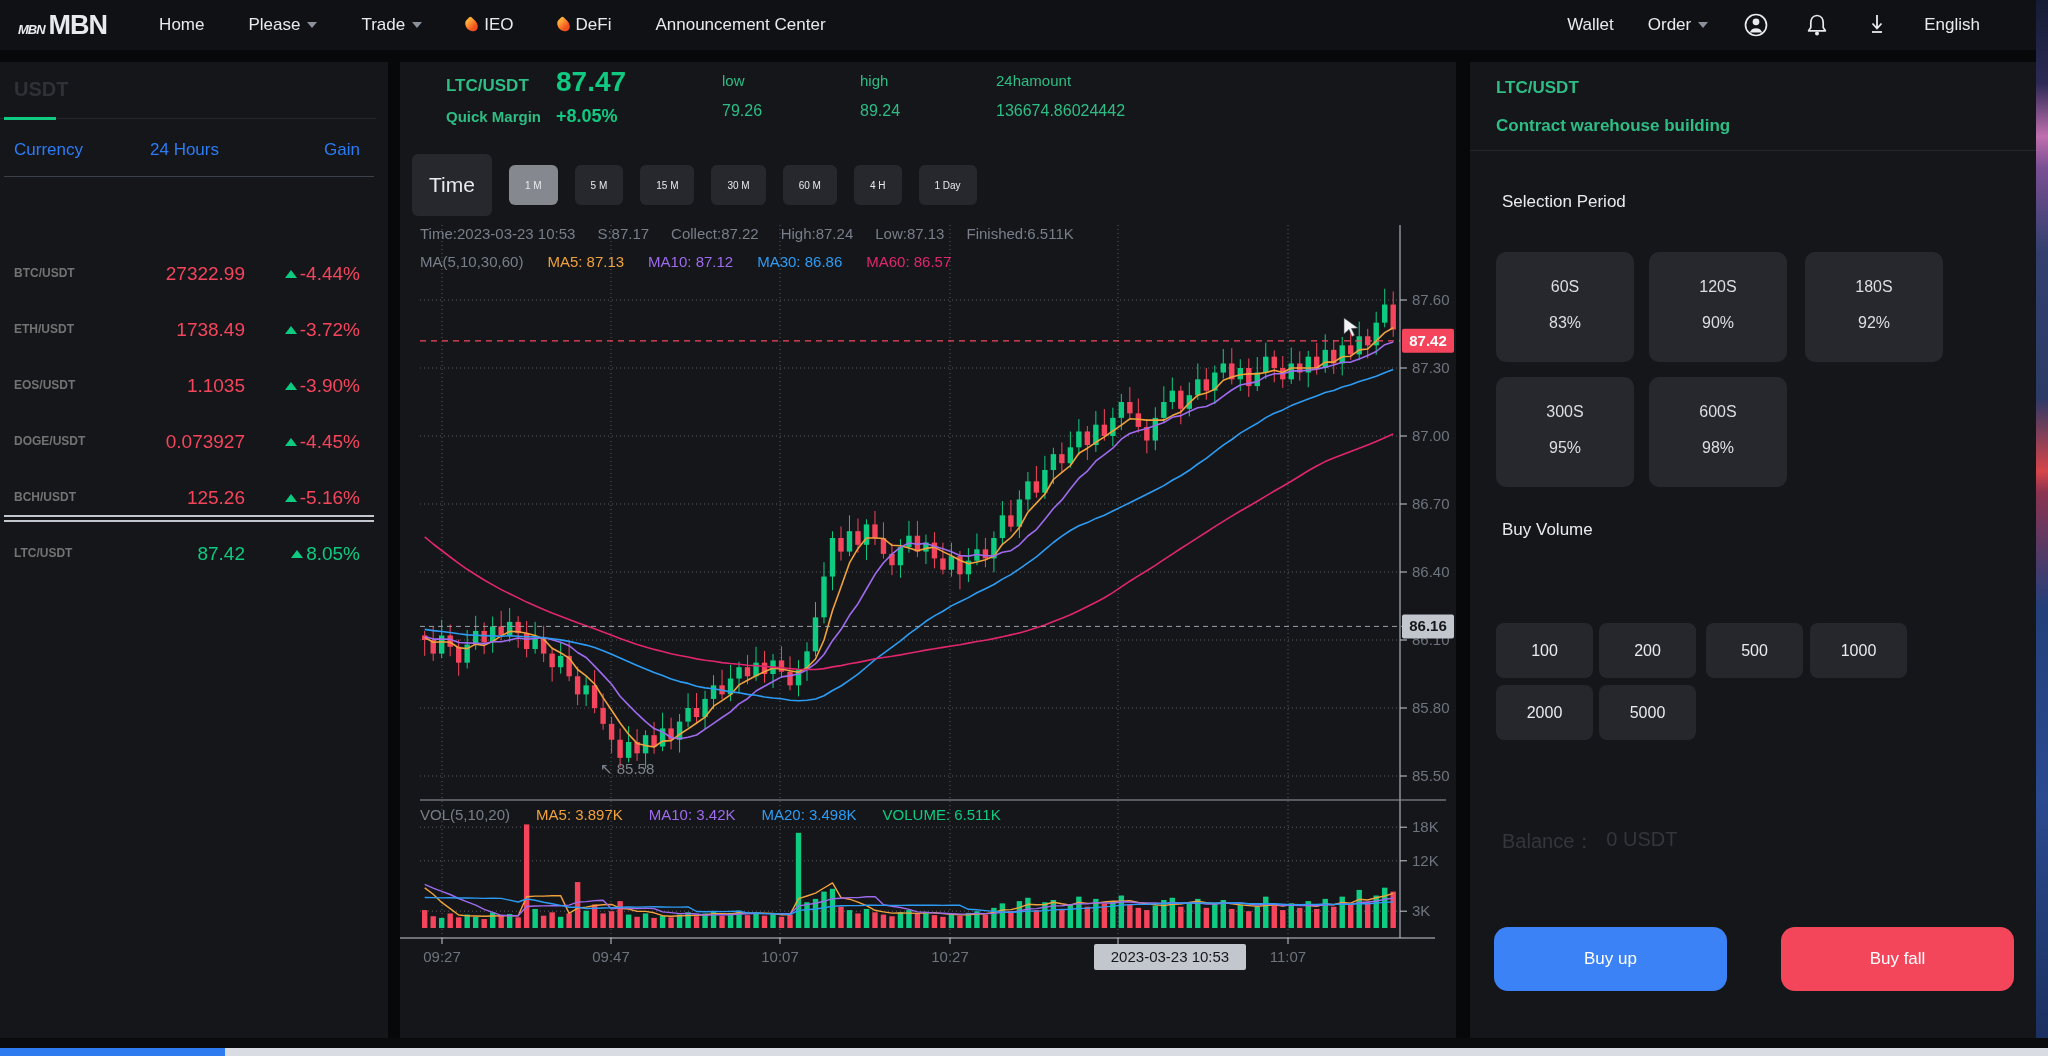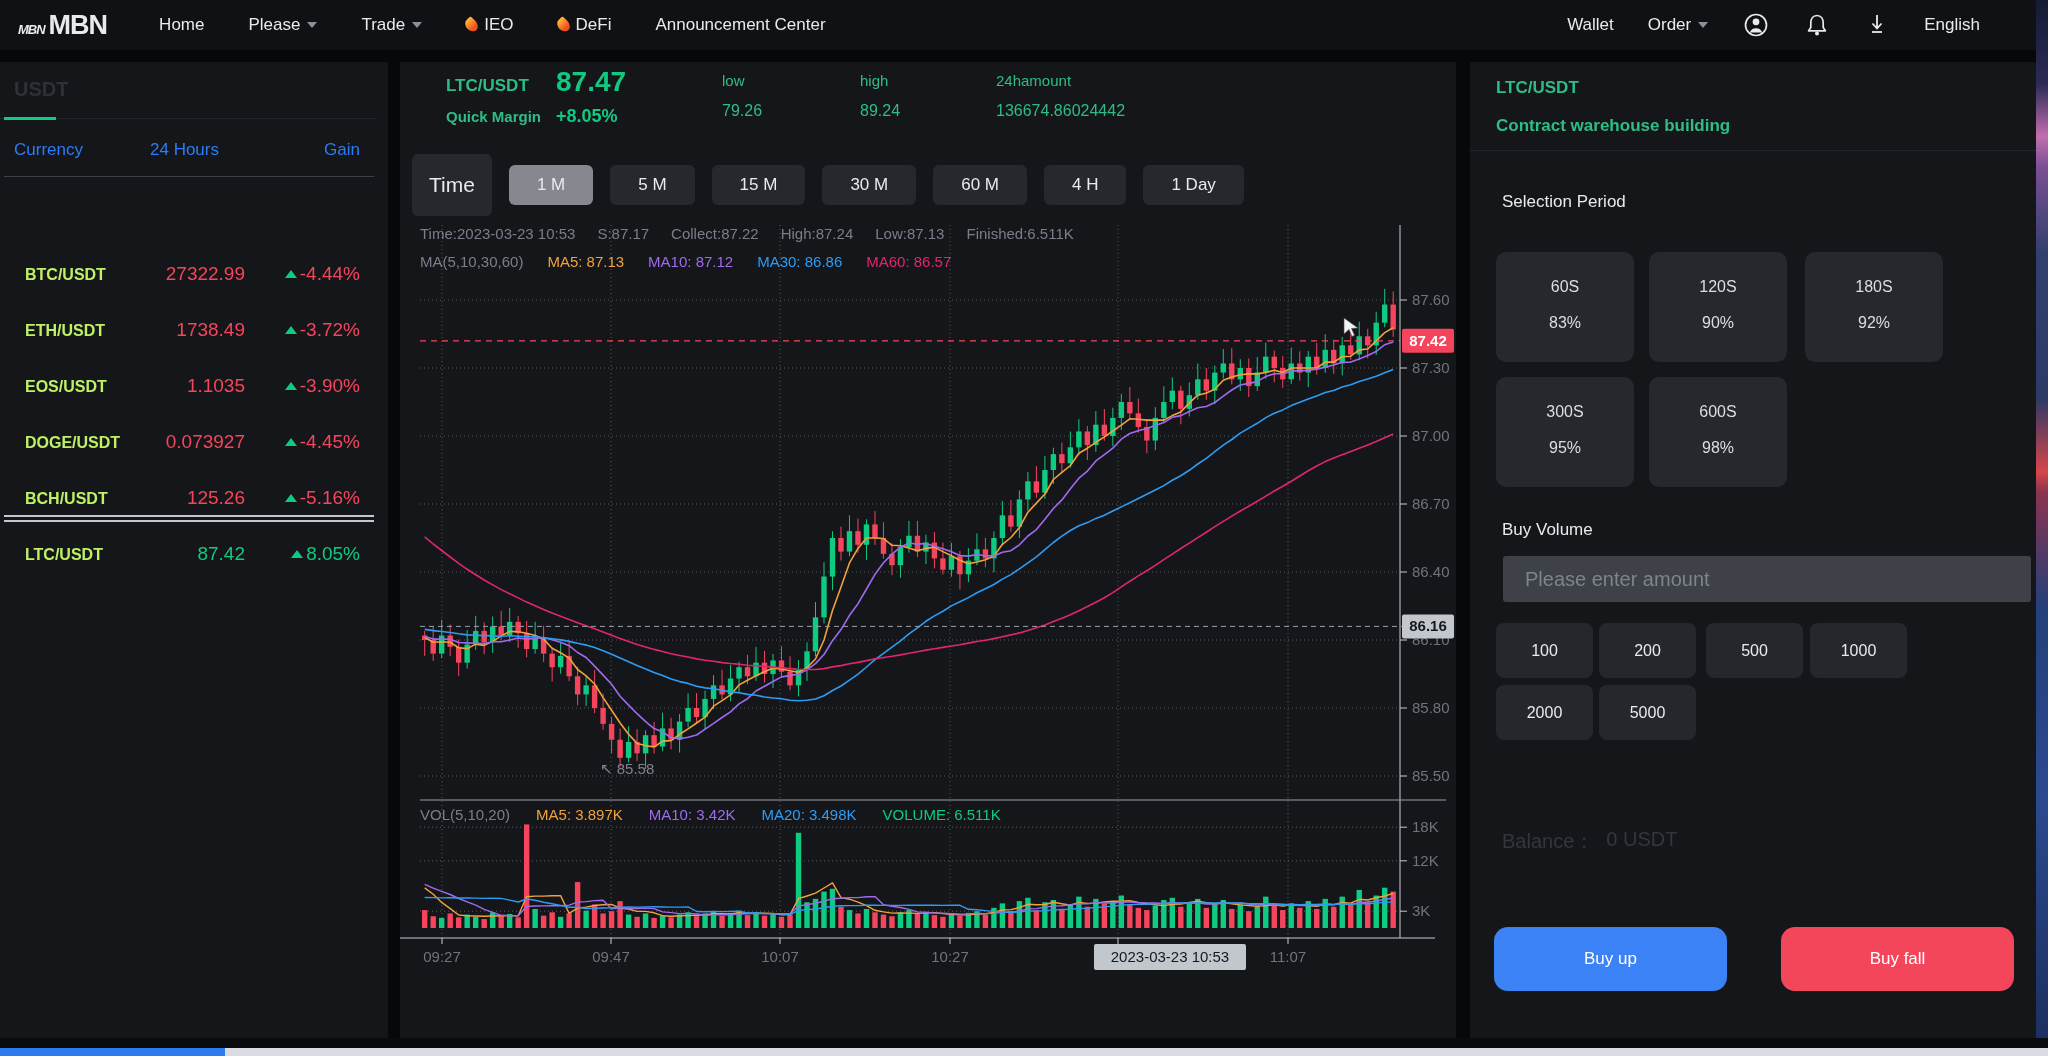--- a/index.html
+++ b/index.html
@@ -25,39 +25,39 @@
   
   .usdt-tab{left:14px;top:16px;font-size:20px;font-weight:bold;color:#2e3138;}
   .tab-line{left:0;top:56px;width:376px;height:1px;background:#24262c;}
   .tab-underline{left:4px;top:55px;width:52px;height:3px;background:#0ecb81;}
   .side-header{left:0;top:78px;width:376px;height:24px;font-size:17px;color:#2b7cf6;}
   .side-header .c1{position:absolute;left:14px;}
   .side-header .c2{position:absolute;left:150px;}
   .side-header .c3{position:absolute;right:16px;}
   .side-divider{left:4px;top:114px;width:370px;height:1px;background:#3c4048;}
   .srow{position:absolute;left:0;width:376px;height:50px;cursor:pointer;}
-  .srow .pair{position:absolute;left:14px;top:14px;font-size:16px;font-weight:bold;color:#bef264;margin-left:11px;}
+  .srow .pair{position:absolute;left:14px;top:14px;font-size:12px;font-weight:bold;color:#737373;}
   .srow .price{position:absolute;right:131px;top:11px;font-size:19px;}
   .srow .gain{position:absolute;right:16px;top:11px;font-size:19px;display:flex;align-items:center;gap:3px;}
   .tri-up{width:0;height:0;border-left:6px solid transparent;border-right:6px solid transparent;border-bottom:8px solid #0ecb81;display:inline-block;}
   .red{color:#f5455c;} .green{color:#0ecb81;}
   .side-scroll1{left:4px;top:453px;width:370px;height:2px;background:#c3c7ce;}
   .side-scroll2{left:4px;top:458px;width:370px;height:2px;background:#c3c7ce;}
   
   .tk-pair{left:46px;top:14px;font-size:17px;font-weight:bold;color:#2ebd85;}
   .tk-price{left:156px;top:4px;font-size:28px;font-weight:bold;color:#12c981;}
   .tk-mlabel{left:46px;top:46px;font-size:15px;font-weight:bold;color:#2ebd85;}
   .tk-change{left:156px;top:44px;font-size:18px;font-weight:bold;color:#12c981;}
   .tk-stat{position:absolute;top:10px;color:#2ebd85;}
   .tk-stat .lab{font-size:15px;}
   .tk-stat .val{font-size:16px;margin-top:13px;}
   
   .toolbar{left:12px;top:102px;display:flex;align-items:center;gap:17px;height:42px;}
   .tb-btn{background:#26282d;color:#e8eaed;border-radius:6px;height:40px;display:flex;align-items:center;
-          padding:0 28px;font-size:17px;cursor:pointer;white-space:nowrap;}
+          padding:0 16px;font-size:10px;cursor:pointer;white-space:nowrap;}
   .tb-btn.first{font-size:21px;padding:11px 17px;}
   .tb-btn.active{background:#85898f;}
   .legend{position:absolute;display:flex;gap:22px;font-size:15px;color:#787f8a;white-space:nowrap;}
   
   .rp-pair{left:26px;top:16px;font-size:17px;font-weight:bold;color:#2ebd85;}
   .rp-title{left:26px;top:54px;font-size:17px;font-weight:bold;color:#2ebd85;}
   .rp-div{left:0;top:88px;width:566px;height:1px;background:#24262b;}
   .rp-sel{left:32px;top:130px;font-size:17px;color:#e8eaed;}
   .pcard{position:absolute;width:138px;height:110px;background:#27282d;border-radius:10px;cursor:pointer;}
   .pcard .s{position:absolute;top:26px;width:100%;text-align:center;font-size:16px;color:#dcdee3;}
@@ -697,21 +697,20 @@
       <div class="pcard" style="left: 26px; top: 315px;">
         <div class="s">300S</div>
         <div class="p">95%</div>
       </div>
       <div class="pcard" style="left: 179px; top: 315px;">
         <div class="s">600S</div>
         <div class="p">98%</div>
       </div>
     </div>
   <div class="abs rp-bvlabel">Buy Volume</div>
-  <input class="abs rp-input" placeholder="Please enter amount" style="">
   <div id="amount-buttons">
       <div class="amt" style="left: 26px; top: 561px;">100</div>
       <div class="amt" style="left: 129px; top: 561px;">200</div>
       <div class="amt" style="left: 236px; top: 561px;">500</div>
       <div class="amt" style="left: 340px; top: 561px;">1000</div>
       <div class="amt" style="left: 26px; top: 623px;">2000</div>
       <div class="amt" style="left: 129px; top: 623px;">5000</div>
     </div>
   <div class="abs rp-balance">
     <span>Balance：</span>

